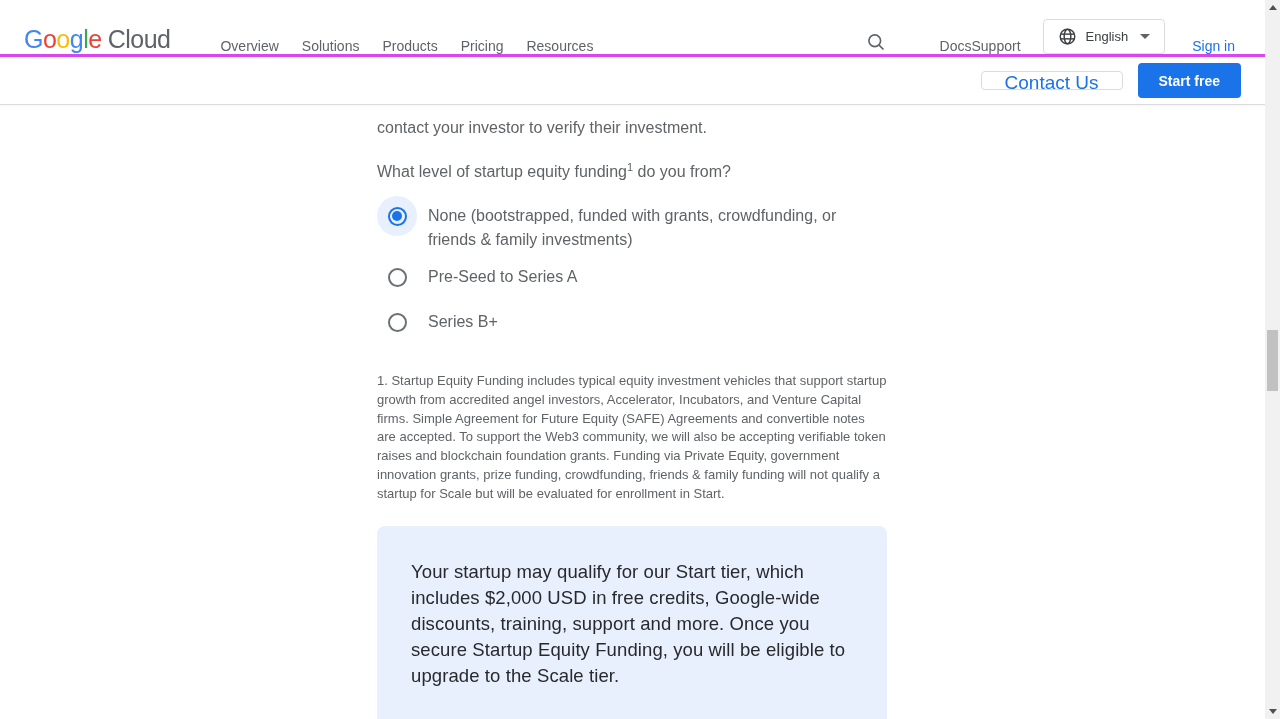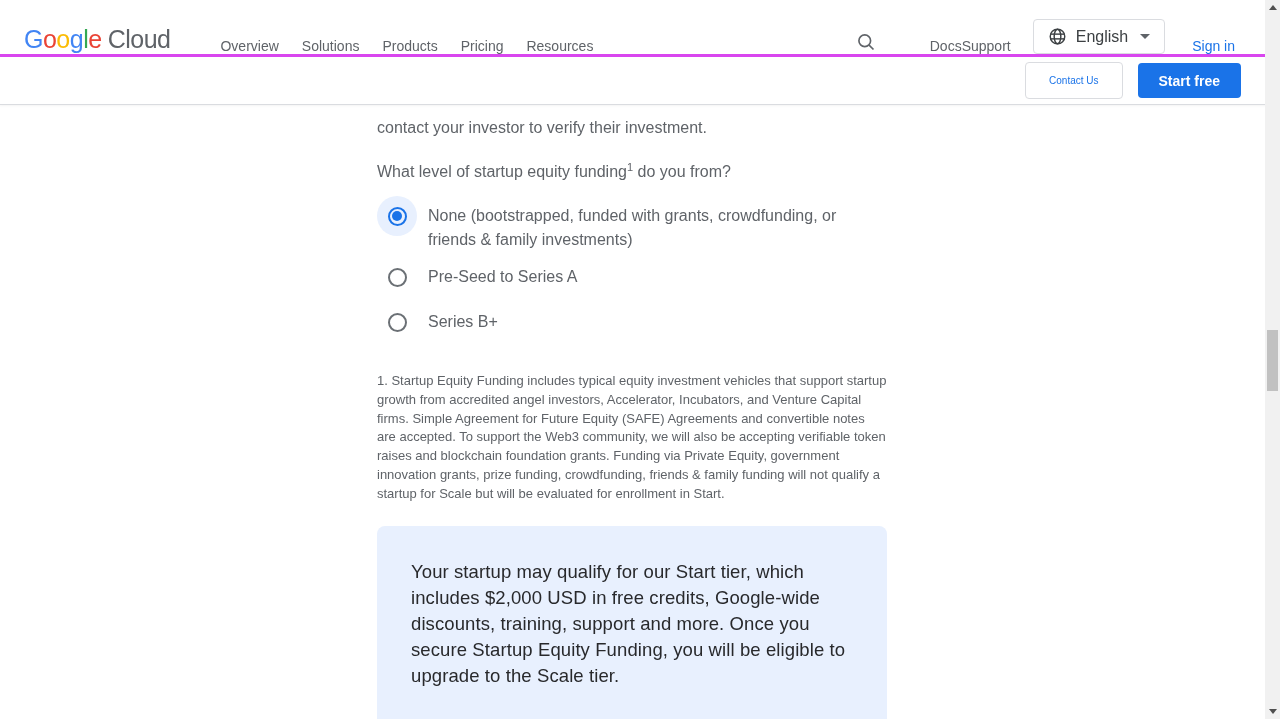--- a/index.html
+++ b/index.html
@@ -17,32 +17,32 @@
   .nav { display:flex; gap:23px; margin-left:50px; }
   .nav-item { font-size:14px; color:#5f6368; cursor:pointer; }
   .header-spacer { flex:1; }
   .search-btn { width:24px; height:24px; margin-right:52px; cursor:pointer; display:flex; align-items:center; justify-content:center; }
   .utility { display:flex; gap:0; margin-right:22px; }
   .utility-item { font-size:14px; color:#5f6368; cursor:pointer; }
   .lang-box {
     display:flex; align-items:center; gap:9px; border:1px solid #dadce0;
     border-radius:4px; height:35px; padding:0 14px; margin-right:27px; cursor:pointer; background:#fff;
   }
-  .lang-label { font-size:16px; font-weight:500; color:#3c4043; }
+  .lang-label { font-size:13px; font-weight:500; color:#3c4043; }
   .caret-down { width:0; height:0; border-left:5px solid transparent; border-right:5px solid transparent; border-top:5px solid #5f6368; margin-left:3px; }
   .signin { font-size:14px; font-weight:500; color:#1a73e8; cursor:pointer; }
 
   .header-actions {
     height:48px; display:flex; align-items:center; justify-content:flex-end;
     gap:15px; padding-right:39px; background:#fff;
     border-bottom:1px solid #dadce0; box-shadow:0 1px 2px rgba(60,64,67,.06);
   }
   .btn-outline {
-    height:37px; padding:0 23px; border:1px solid #dadce0; border-radius:4px;
-    background:#fff; color:#1a73e8; font-size:10px; font-weight:500;
+    height:19px; padding:0 23px; border:1px solid #dadce0; border-radius:4px;
+    background:#fff; color:#1a73e8; font-size:19px; font-weight:500;
     font-family:"Liberation Sans", sans-serif; cursor:pointer;
   }
   .btn-primary {
     height:35px; padding:0 21px; border:none; border-radius:4px;
     background:#1a73e8; color:#fff; font-size:14px; font-weight:700;
     font-family:"Liberation Sans", sans-serif; cursor:pointer;
   }
 
   
   .content { width:510px; margin:9px 0 0 377px; }

